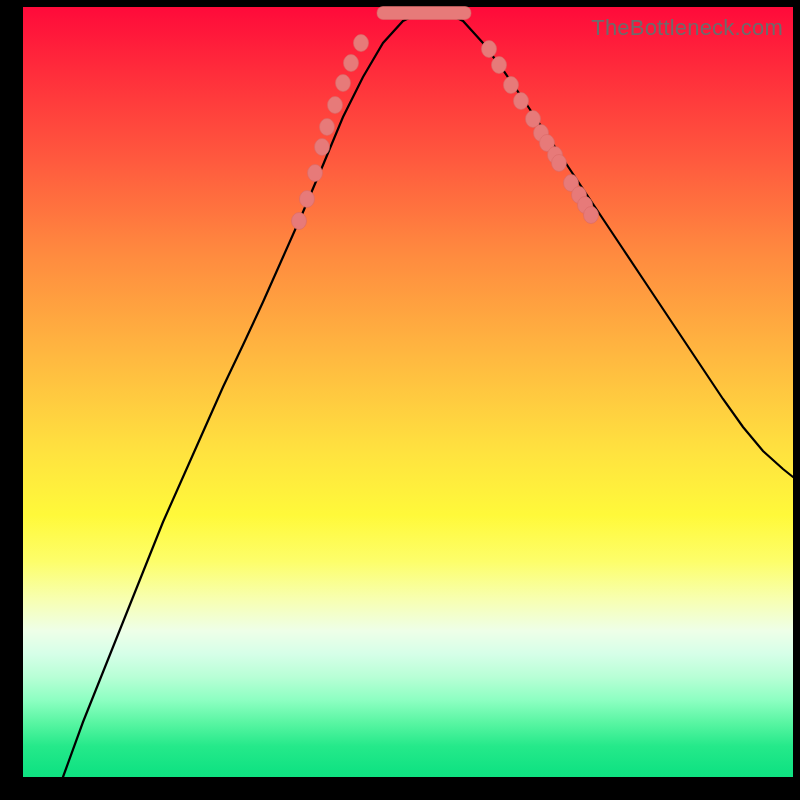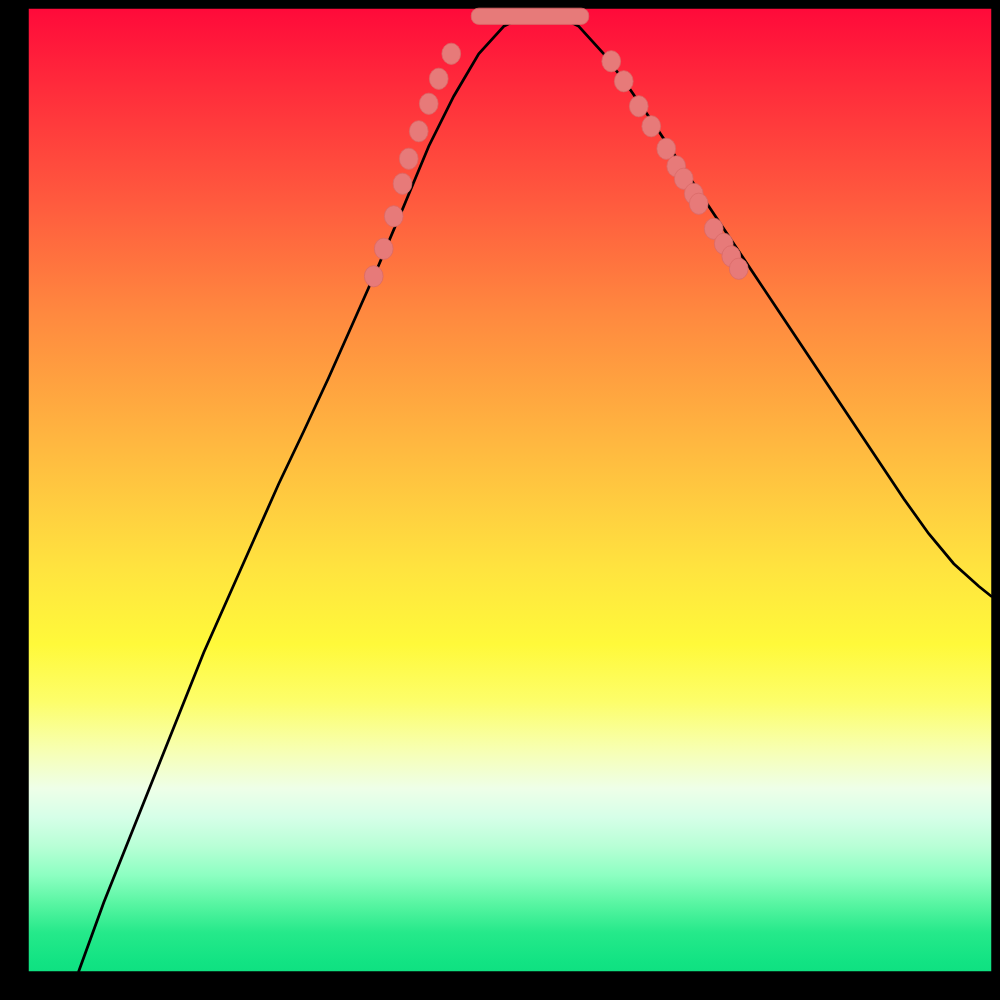--- a/index.html
+++ b/index.html
@@ -76,20 +76,21 @@
     stroke: #d86a68;
     stroke-width: 0.6;
   }
 </style>
 </head>
 <body>
 
 <div class="stage">
   <div class="plot">
 
+    <div class="watermark">TheBottleneck.com</div>
 
     <svg class="curve" viewBox="0 0 770 770" preserveAspectRatio="none">
       <path id="curve-path" class="curve-path" d="M40.0 770.0 L60.0 715.0 L80.0 665.0 L100.0 615.0 L120.0 565.0 L140.0 515.0 L160.0 470.0 L180.0 425.0 L200.0 380.0 L220.0 338.0 L240.0 295.0 L260.0 250.0 L280.0 205.0 L300.0 158.0 L320.0 110.0 L340.0 70.0 L360.0 36.0 L380.0 14.0 L400.0 4.0 L420.0 4.0 L440.0 14.0 L460.0 36.0 L480.0 63.0 L500.0 92.0 L520.0 122.0 L540.0 152.0 L560.0 182.0 L580.0 212.0 L600.0 242.0 L620.0 272.0 L640.0 302.0 L660.0 332.0 L680.0 362.0 L700.0 392.0 L720.0 420.0 L740.0 444.0 L760.0 462.0 L770.0 470.0"></path>
       <g id="markers-group">
           <ellipse cx="276" cy="214" rx="7.5" ry="8.5" class="marker"></ellipse>
           <ellipse cx="284" cy="192" rx="7.5" ry="8.5" class="marker"></ellipse>
           <ellipse cx="292" cy="166" rx="7.5" ry="8.5" class="marker"></ellipse>
           <ellipse cx="299" cy="140" rx="7.5" ry="8.5" class="marker"></ellipse>
           <ellipse cx="304" cy="120" rx="7.5" ry="8.5" class="marker"></ellipse>
           <ellipse cx="312" cy="98" rx="7.5" ry="8.5" class="marker"></ellipse>

